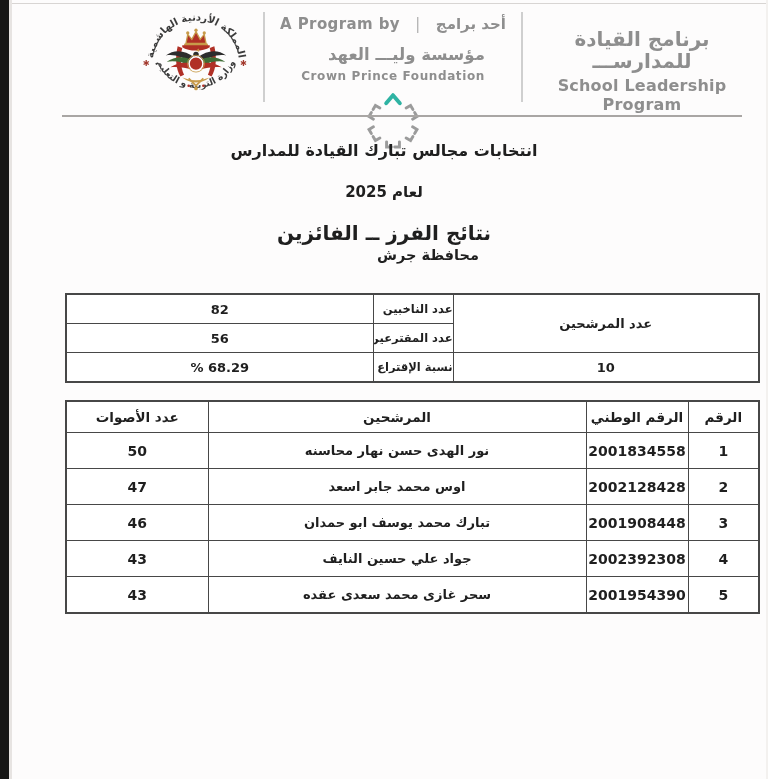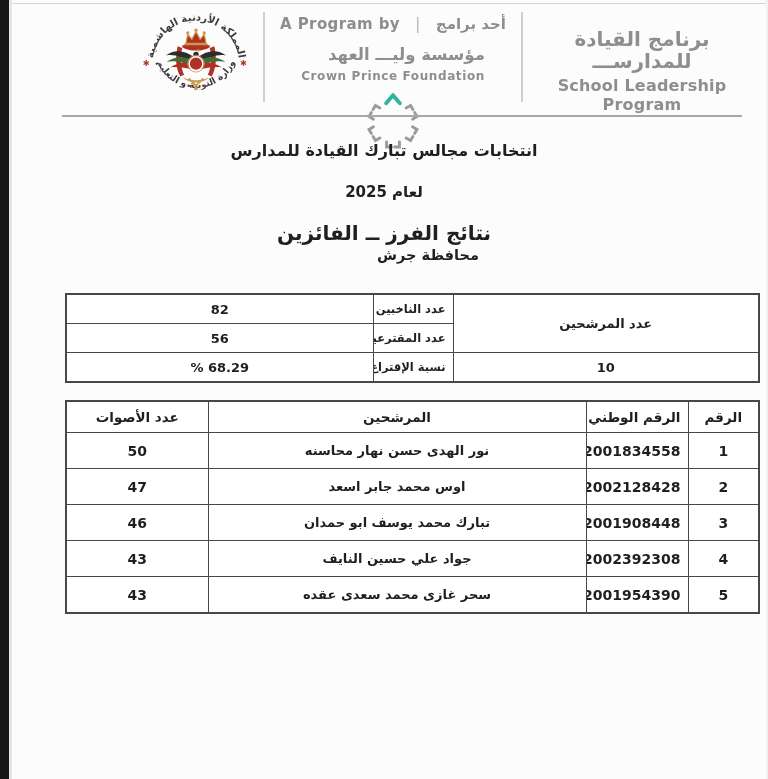--- a/index.html
+++ b/index.html
@@ -40,21 +40,21 @@
 
   
   .title{position:absolute;left:0;width:100%;text-align:center;font-weight:700;color:var(--text,#1f1f1f);}
   .t1{top:141px;font-size:16px;}
   .t2{top:183px;font-size:15px;}
   .t3{top:221px;font-size:20px;}
   .t4{top:247px;font-size:14.5px;padding-left:44px;}
 
   
   table{border-collapse:collapse;table-layout:fixed;background:#fff;}
-  td,th{border:1.5px solid var(--border,#474747);padding:0 7px;color:var(--text,#1f1f1f);
+  td,th{border:1.5px solid var(--border,#474747);padding:0 0;color:var(--text,#1f1f1f);
         text-align:center;vertical-align:middle;overflow:hidden;white-space:nowrap;}
   .stats{position:absolute;left:65px;top:293px;width:693px;border:2px solid var(--border,#474747);}
   .stats td{height:28px;font-weight:700;}
   .stats .lbl{font-size:11.5px;text-align:right;}
   .stats .val{font-size:13px;}
   .stats .big{font-size:13px;}
   .ltr{direction:ltr;}
 
   .results{position:absolute;left:65px;top:400px;width:693px;border:2px solid var(--border,#474747);}
   .results th{height:30px;font-size:13.5px;font-weight:700;}

